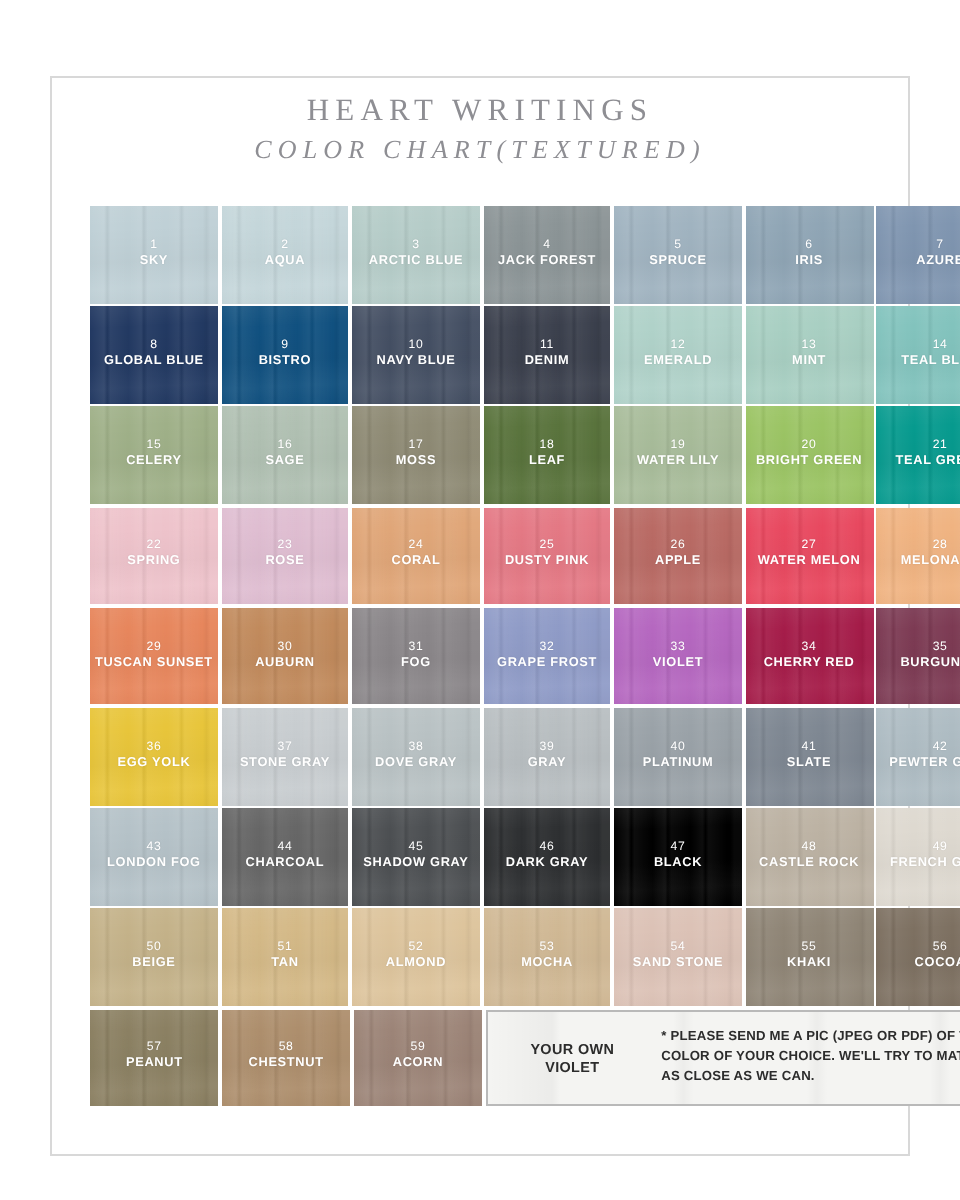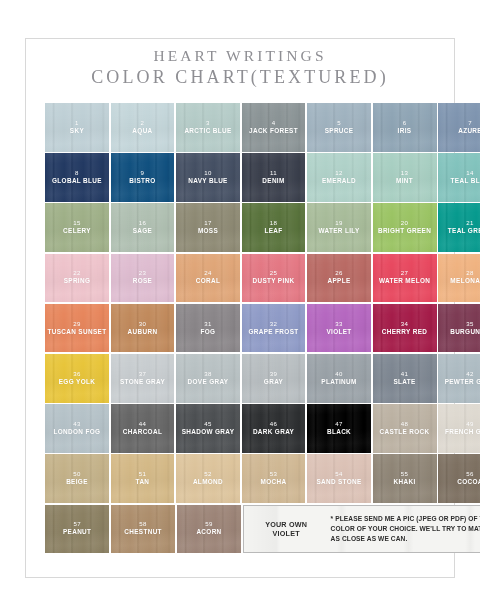--- a/index.html
+++ b/index.html
@@ -41,21 +41,21 @@
     text-align: center;
   }
   .title-line {
     font-family: "Liberation Serif", serif;
     color: #8e8e93;
     letter-spacing: 3.1px;
     font-weight: 400;
     line-height: 1.32;
   }
   #title-line-1 { font-size: 15.5px; }
-  #title-line-2 { font-size: 18px; }
+  #title-line-2 { font-size: 13px; font-style: italic; }
 
   #grid {
     position: absolute;
     left: 45px;
     top: 103px;
     width: 457px;
   }
   .grid-row {
     display: flex;
     gap: 1.6px;

